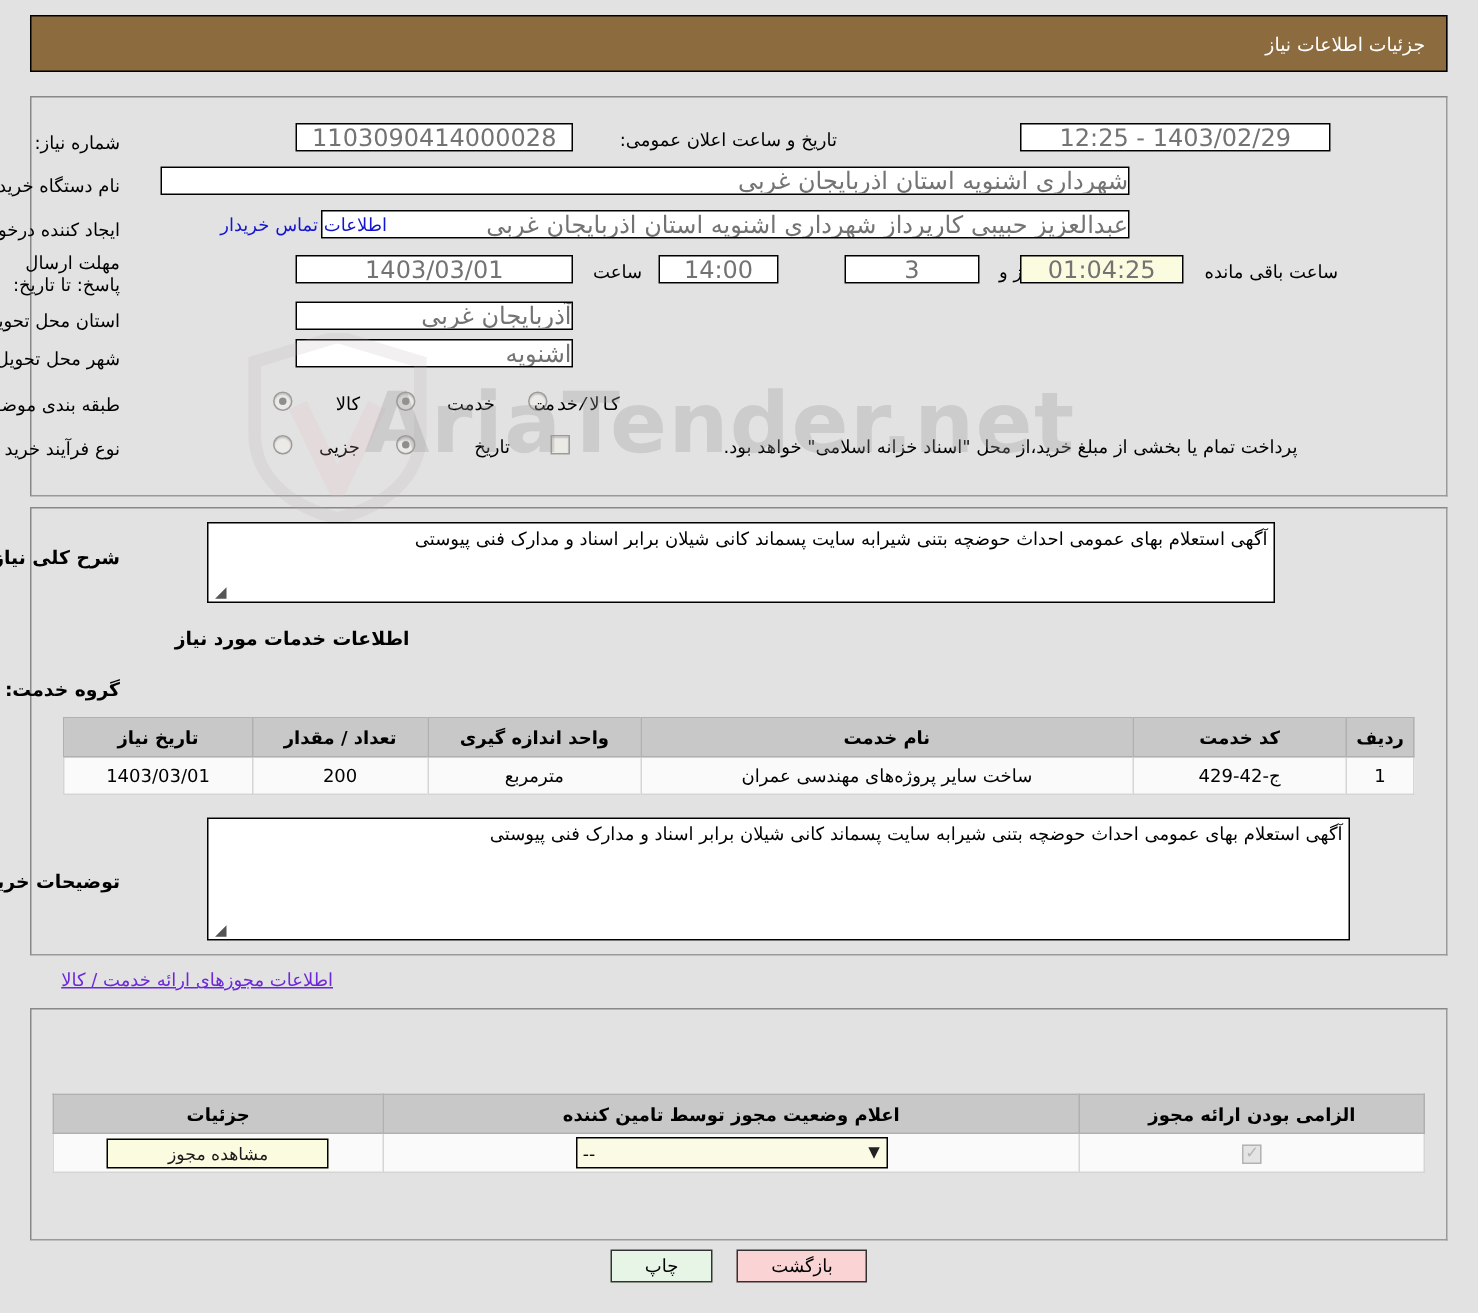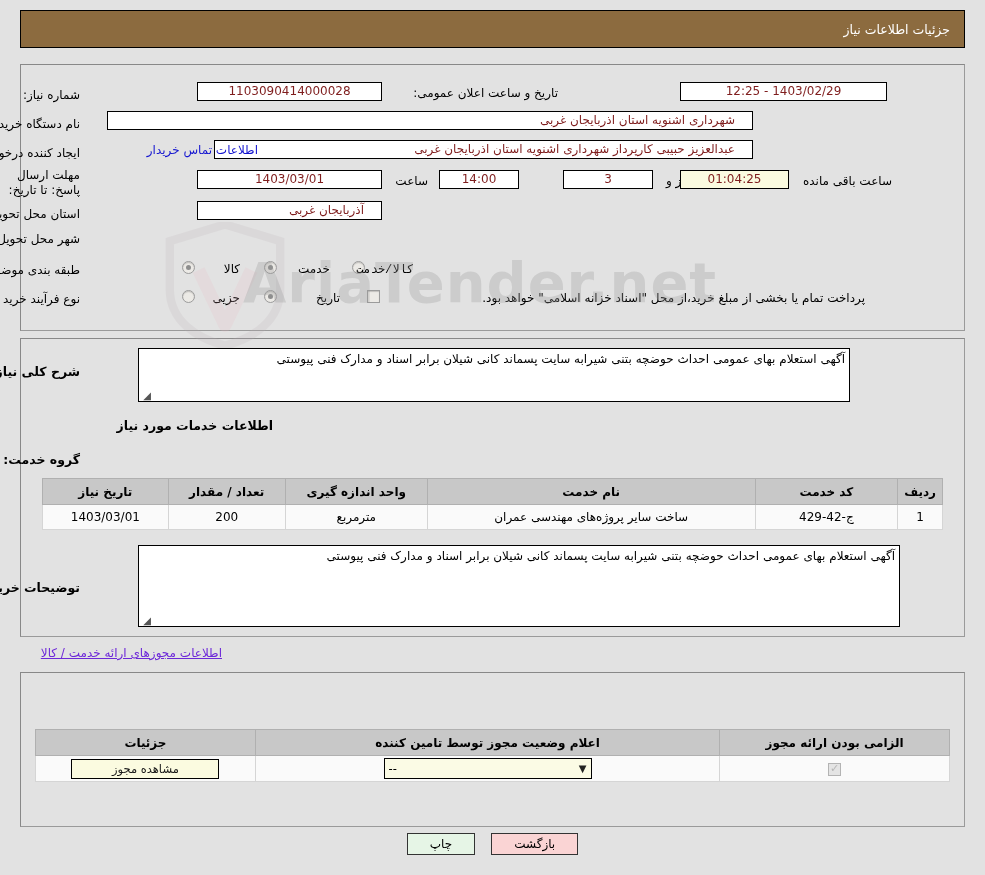--- a/index.html
+++ b/index.html
@@ -46,26 +46,26 @@
     color: #000;
     white-space: nowrap;
   }
   .lbl-b { font-weight: bold; }
   .inp {
     position: absolute;
     background: #ffffff;
     border: 1px solid #000;
     height: 19px;
     line-height: 17px;
-    font-size: 12px;
+    font-size: 16px;
     text-align: center;
-    padding: 0 17px;
+    padding: 0 0;
     white-space: nowrap;
     overflow: hidden;
-    color: #7f1d1d;
+    color: #737373;
   }
   .inp.rt { text-align: right; }
   .inp.yellow { background: #fbfbe0; }
   .link {
     position: absolute;
     color: #1415d0;
     font-size: 12px;
     white-space: nowrap;
     cursor: pointer;
   }
@@ -269,20 +269,21 @@
   <div class="inp" style="right:466px; top:170px; width:80px;">14:00</div>
   <div class="inp" style="right:332px; top:170px; width:90px;">3</div>
   <div class="plain" style="right:292px; top:174px;">روز و</div>
   <div class="inp yellow" style="right:196px; top:170px; width:109px;">01:04:25</div>
   <div class="plain" style="right:93px; top:174px;">ساعت باقی مانده</div>
 
   <div class="lbl" style="right:905px; top:207px;">استان محل تحویل:</div>
   <div class="inp rt" style="right:603px; top:201px; width:185px;">آذربایجان غربی</div>
 
   <div class="lbl" style="right:905px; top:232px;">شهر محل تحویل:</div>
+  <div class="inp rt" style="right:603px; top:226px; width:185px;">اشنویه</div>
 
   <div class="lbl" style="right:905px; top:263px;">طبقه بندی موضوعی:</div>
   <div class="radio on" style="right:790px; top:261px;"></div>
   <div class="plain" style="right:745px; top:262px;">کالا</div>
   <div class="radio on" style="right:708px; top:261px;"></div>
   <div class="plain" style="right:655px; top:262px;">خدمت</div>
   <div class="radio" style="right:620px; top:261px;"></div>
   <div class="plain" style="right:571px; top:262px;font-family:Liberation Mono, monospace;">کالا/خدمت</div>
 
   <div class="lbl" style="right:905px; top:292px;">نوع فرآیند خرید :</div>

